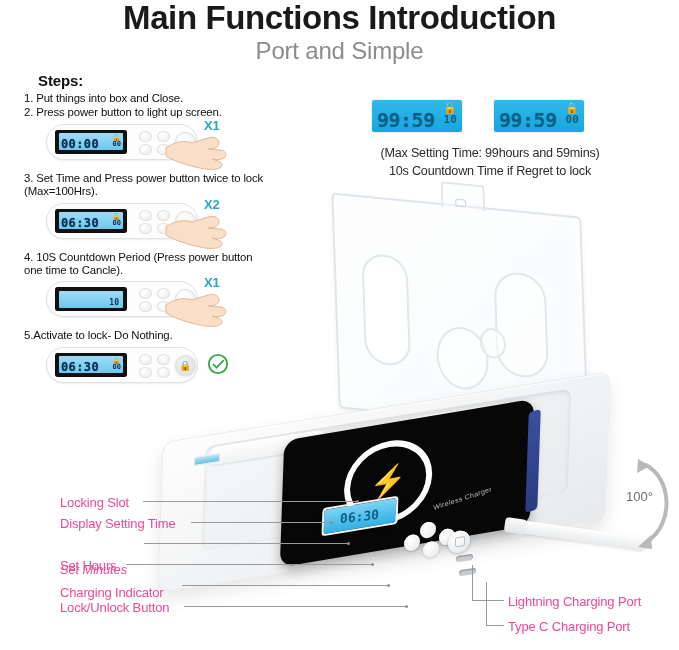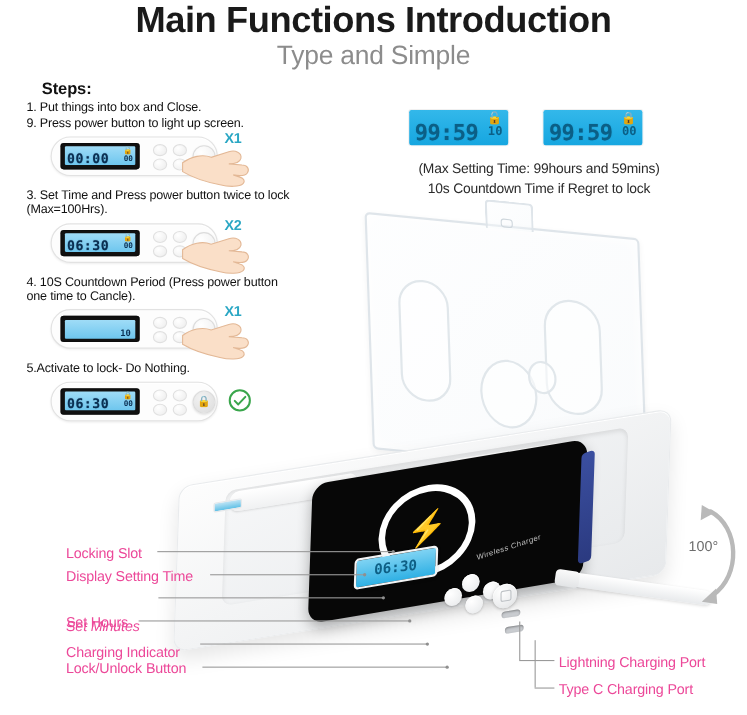--- a/index.html
+++ b/index.html
@@ -336,28 +336,28 @@
     position: absolute; width: 3px; height: 3px;
     border-radius: 50%; background: #8f8f8f;
   }
 </style>
 </head>
 <body>
 
 <div id="page">
 
   <div class="hdr-title">Main Functions Introduction</div>
-  <div class="hdr-sub">Type and Simple</div>
+  <div class="hdr-sub">Port and Simple</div>
 
   <div class="steps">
     <div class="steps-hd">Steps:</div>
 
     <div class="step-txt">1. Put things into box and Close.</div>
 
-    <div class="step-txt">9. Press power button to light up screen.</div>
+    <div class="step-txt">2. Press power button to light up screen.</div>
     <div class="step-row">
       <div class="panel">
         <div class="lcd">
           <div class="lcd-inner">
             <span class="lcd-time">00:00</span>
             <span class="lcd-right">
               <span class="lcd-lock">🔓</span>
               <span class="lcd-sub">00</span>
             </span>
           </div>

